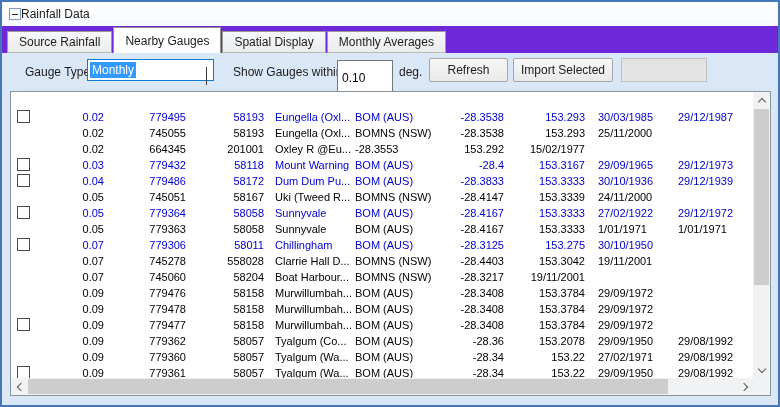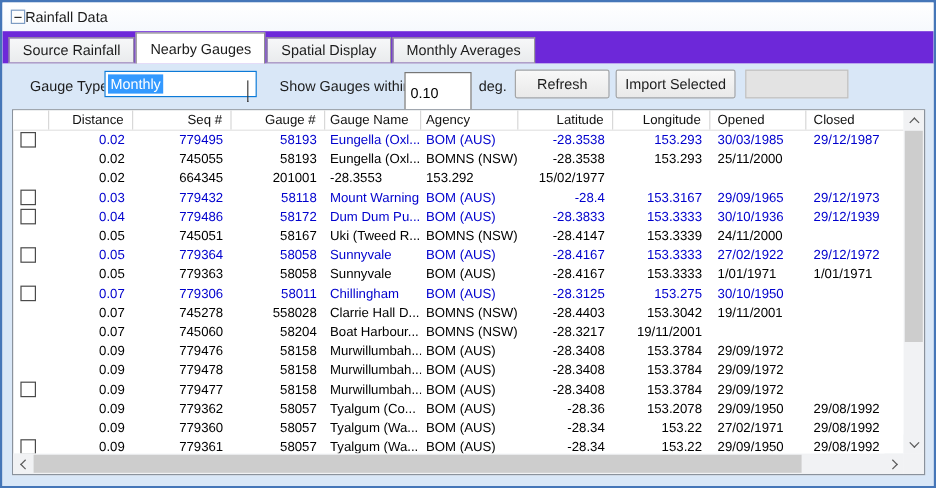--- a/index.html
+++ b/index.html
@@ -88,32 +88,20 @@
       <span class="chev-wrap"><span class="chev down combo-chev"></span></span>
     </div>
     <span class="tb-label" style="left:231px;">Show Gauges within</span>
     <input class="txtinput" value="0.10" style="">
     <span class="tb-label" style="left:397px;">deg.</span>
     <button class="btn" style="left:427px; width:79px;">Refresh</button>
     <button class="btn" style="left:511px; width:100px;">Import Selected</button>
     <div class="btn-disabled" style="left:619px; width:86px;"></div>
 
     <div class="grid">
-      <div class="grid-header cols">
-        <div class="hcell"></div>
-        <div class="hcell">Distance</div>
-        <div class="hcell">Seq #</div>
-        <div class="hcell">Gauge #</div>
-        <div class="hcell">Gauge Name</div>
-        <div class="hcell">Agency</div>
-        <div class="hcell">Latitude</div>
-        <div class="hcell">Longitude</div>
-        <div class="hcell">Opened</div>
-        <div class="hcell" style="border-right:none;">Closed</div>
-      </div>
 
       <div class="grid-body">
           <div class="grid-row cols hl">
             <div class="cell"><span class="checkbox"></span></div>
             <div class="cell">0.02</div>
             <div class="cell">779495</div>
             <div class="cell">58193</div>
             <div class="cell">Eungella (Oxl...</div>
             <div class="cell">BOM (AUS)</div>
             <div class="cell">-28.3538</div>
@@ -131,20 +119,21 @@
             <div class="cell">-28.3538</div>
             <div class="cell">153.293</div>
             <div class="cell">25/11/2000</div>
             <div class="cell"></div>
           </div>
           <div class="grid-row cols">
             <div class="cell"></div>
             <div class="cell">0.02</div>
             <div class="cell">664345</div>
             <div class="cell">201001</div>
+            <div class="cell">Oxley R @Eu...</div>
             <div class="cell">-28.3553</div>
             <div class="cell">153.292</div>
             <div class="cell">15/02/1977</div>
             <div class="cell"></div>
           </div>
           <div class="grid-row cols hl">
             <div class="cell"><span class="checkbox"></span></div>
             <div class="cell">0.03</div>
             <div class="cell">779432</div>
             <div class="cell">58118</div>

